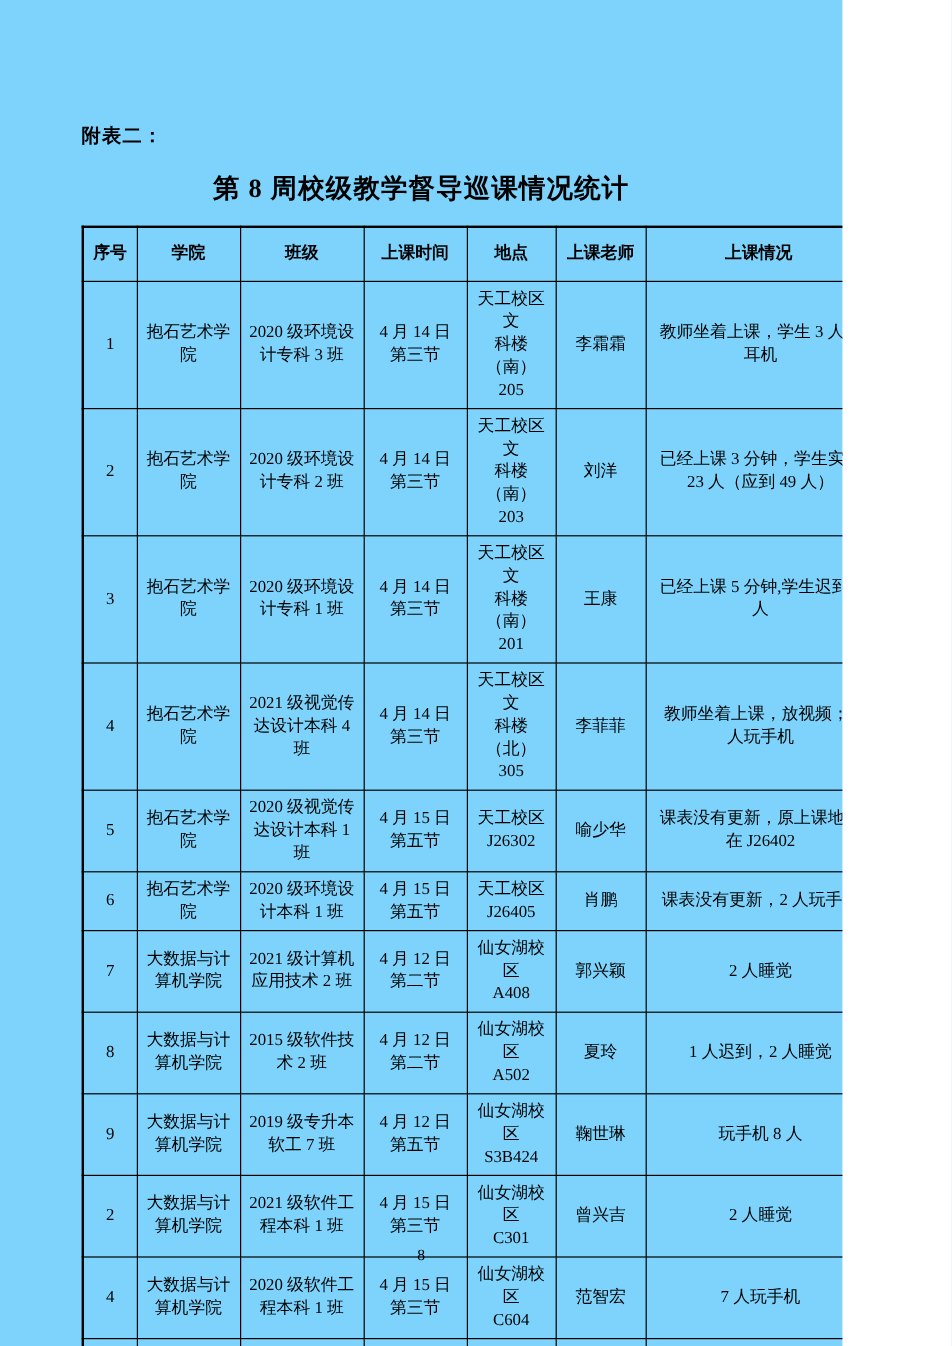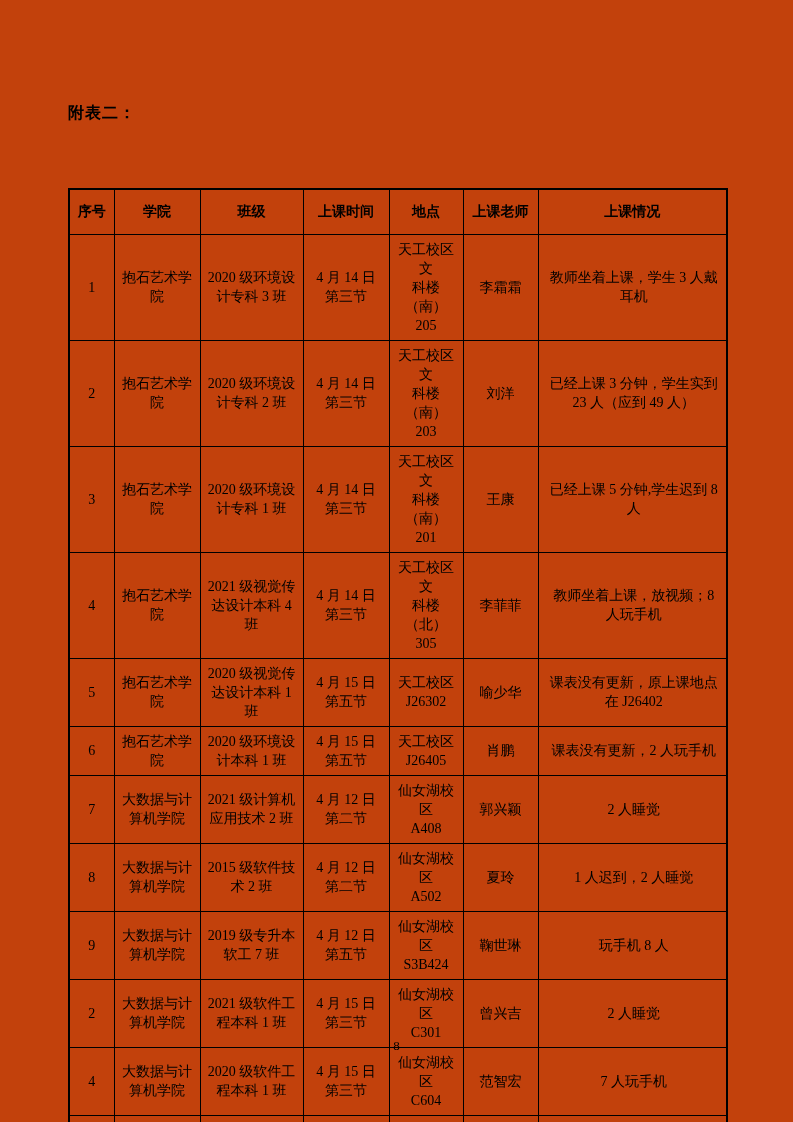--- a/index.html
+++ b/index.html
@@ -4,23 +4,23 @@
 <style>
   * { box-sizing: border-box; }
   html, body {
     margin: 0; padding: 0;
     background: #ffffff;
     color: #000000;
     font-family: "Liberation Serif", "DejaVu Serif", serif;
   }
   .page {
     position: relative;
-    width: 793px;
+    width: 702px;
     height: 1122px;
-    background: #c2410c;
+    background: #7dd3fc;
     overflow: hidden;
   }
   .appendix-label {
     position: absolute;
     left: 68px;
     top: 103px;
     font-size: 16px;
     font-weight: bold;
     letter-spacing: 1px;
   }
@@ -80,20 +80,21 @@
     font-size: 13px;
   }
 </style>
 </head>
 <body>
 
 <div class="page">
 
   <div class="appendix-label">附表二：</div>
 
+  <div class="doc-title">第 8 周校级教学督导巡课情况统计</div>
 
   <table class="inspection">
     <colgroup>
       <col class="w-no">
       <col class="w-college">
       <col class="w-class">
       <col class="w-time">
       <col class="w-location">
       <col class="w-teacher">
       <col class="w-situation">

